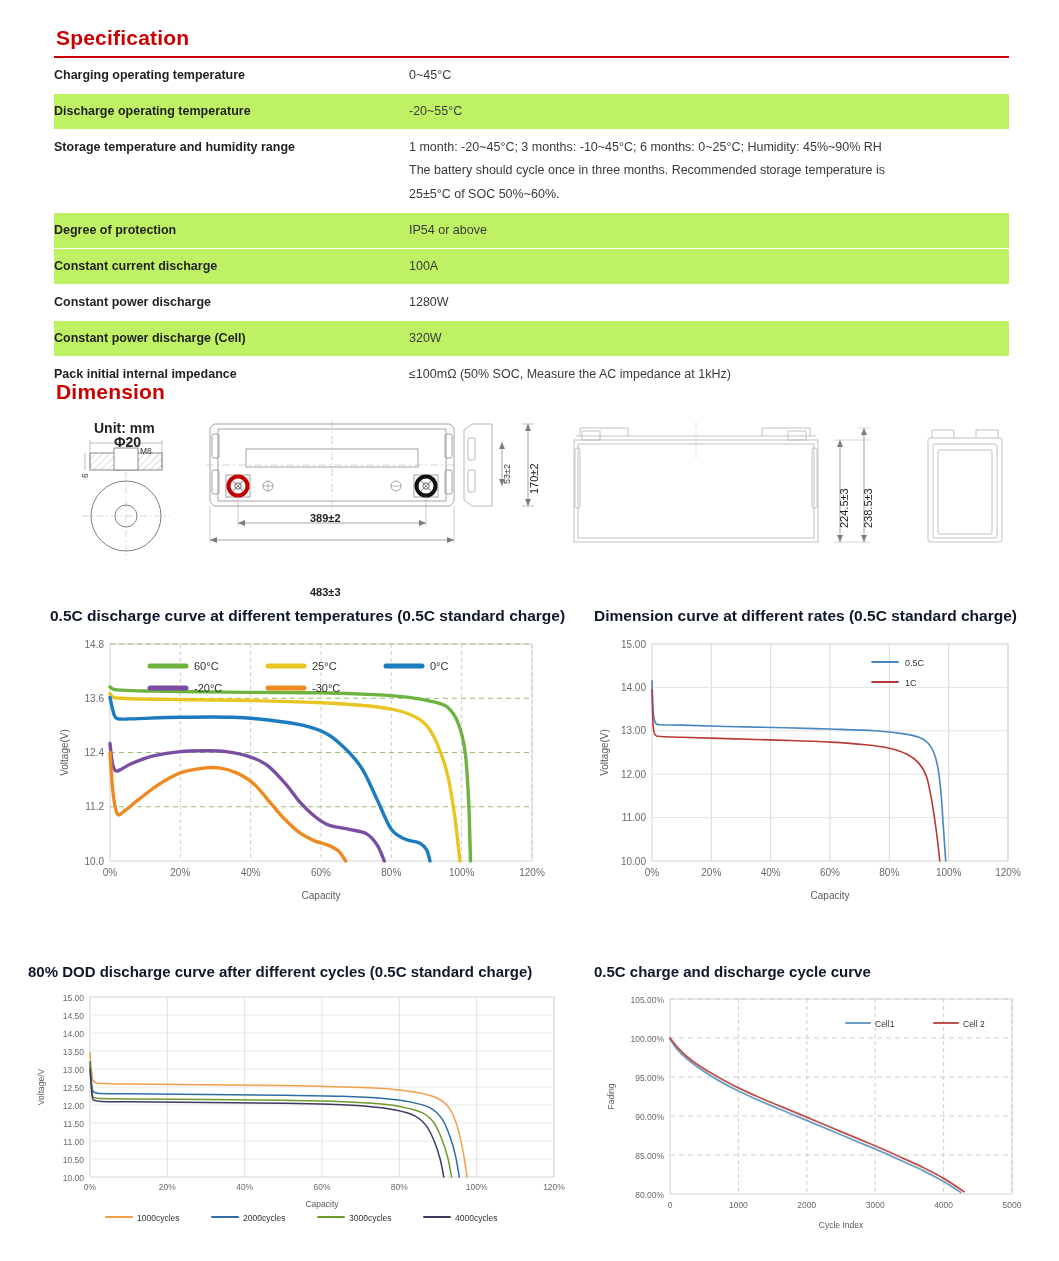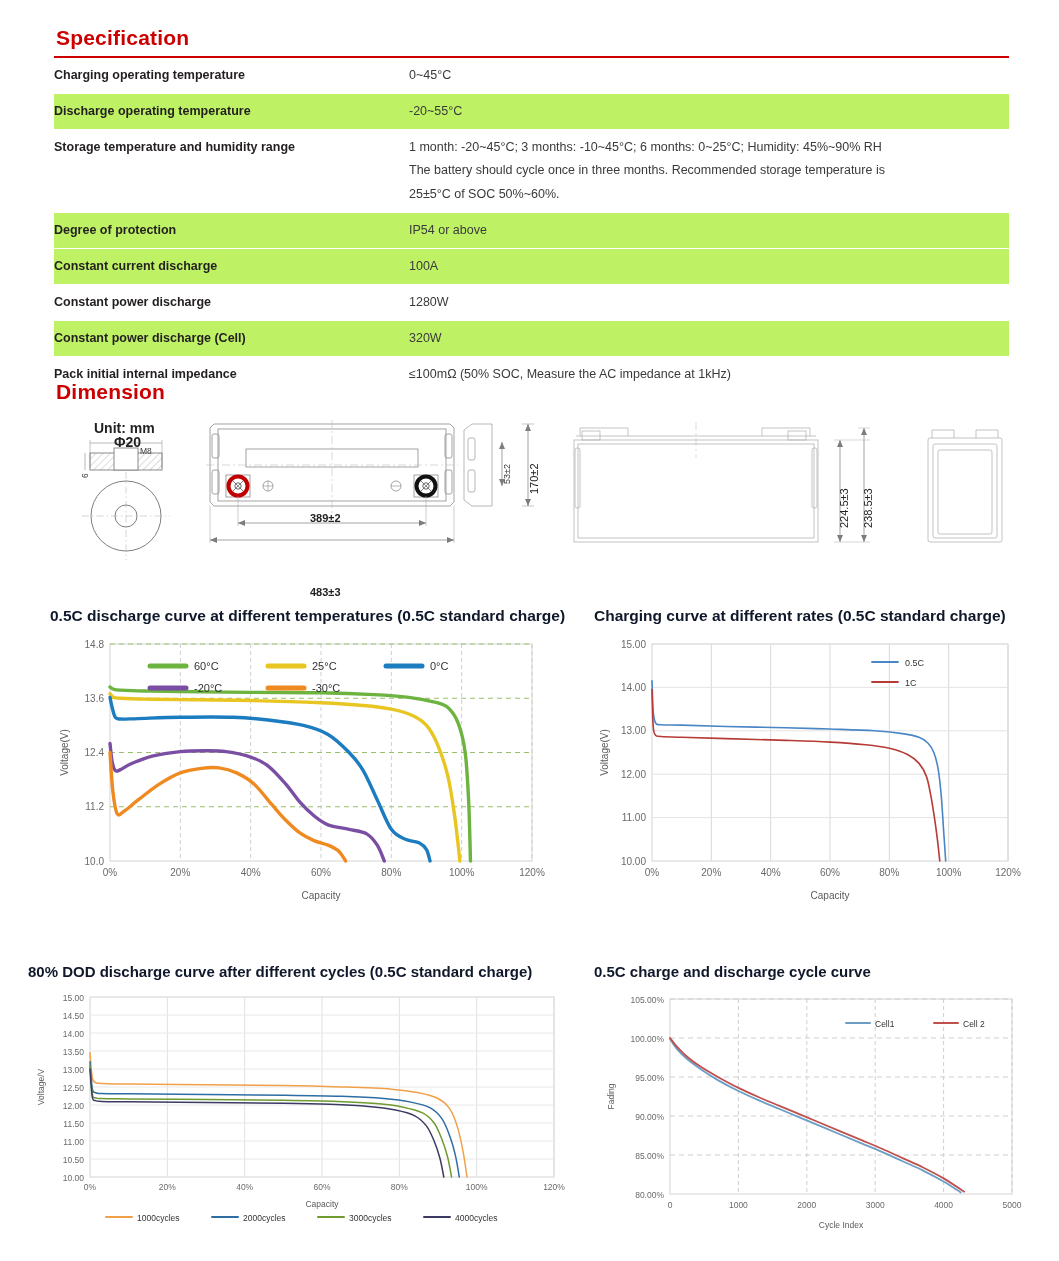--- a/index.html
+++ b/index.html
@@ -341,21 +341,21 @@
           <text x="380" y="36" class="leg">0°C</text>
           <line x1="100" y1="54" x2="136" y2="54" stroke="#7a4fa3" stroke-width="5" stroke-linecap="round"></line>
           <text x="144" y="58" class="leg">-20°C</text>
           <line x1="218" y1="54" x2="254" y2="54" stroke="#ef8a21" stroke-width="5" stroke-linecap="round"></line>
           <text x="262" y="58" class="leg">-30°C</text>
         </svg>
     </div>
   </div>
 
   <div class="chart-block" style="left:594px; top:604px; width:430px;">
-    <div class="chart-title">Charging curve at different rates (0.5C standard charge)</div>
+    <div class="chart-title">Dimension curve at different rates (0.5C standard charge)</div>
     <div class="chart-canvas">
       <svg id="svg-rate" width="430" height="275" viewBox="0 0 430 275">
           <rect x="58" y="10" width="356" height="217" fill="#fff" stroke="#d4d4d4" stroke-width="1"></rect>
           <text x="58" y="242" text-anchor="middle" class="tick">0%</text>
           <line x1="117.33333333333334" y1="10" x2="117.33333333333334" y2="227" stroke="#d9d9d9" stroke-width="1" stroke-dasharray="none"></line>
           <text x="117.33333333333334" y="242" text-anchor="middle" class="tick">20%</text>
           <line x1="176.66666666666669" y1="10" x2="176.66666666666669" y2="227" stroke="#d9d9d9" stroke-width="1" stroke-dasharray="none"></line>
           <text x="176.66666666666669" y="242" text-anchor="middle" class="tick">40%</text>
           <line x1="236" y1="10" x2="236" y2="227" stroke="#d9d9d9" stroke-width="1" stroke-dasharray="none"></line>
           <text x="236" y="242" text-anchor="middle" class="tick">60%</text>

